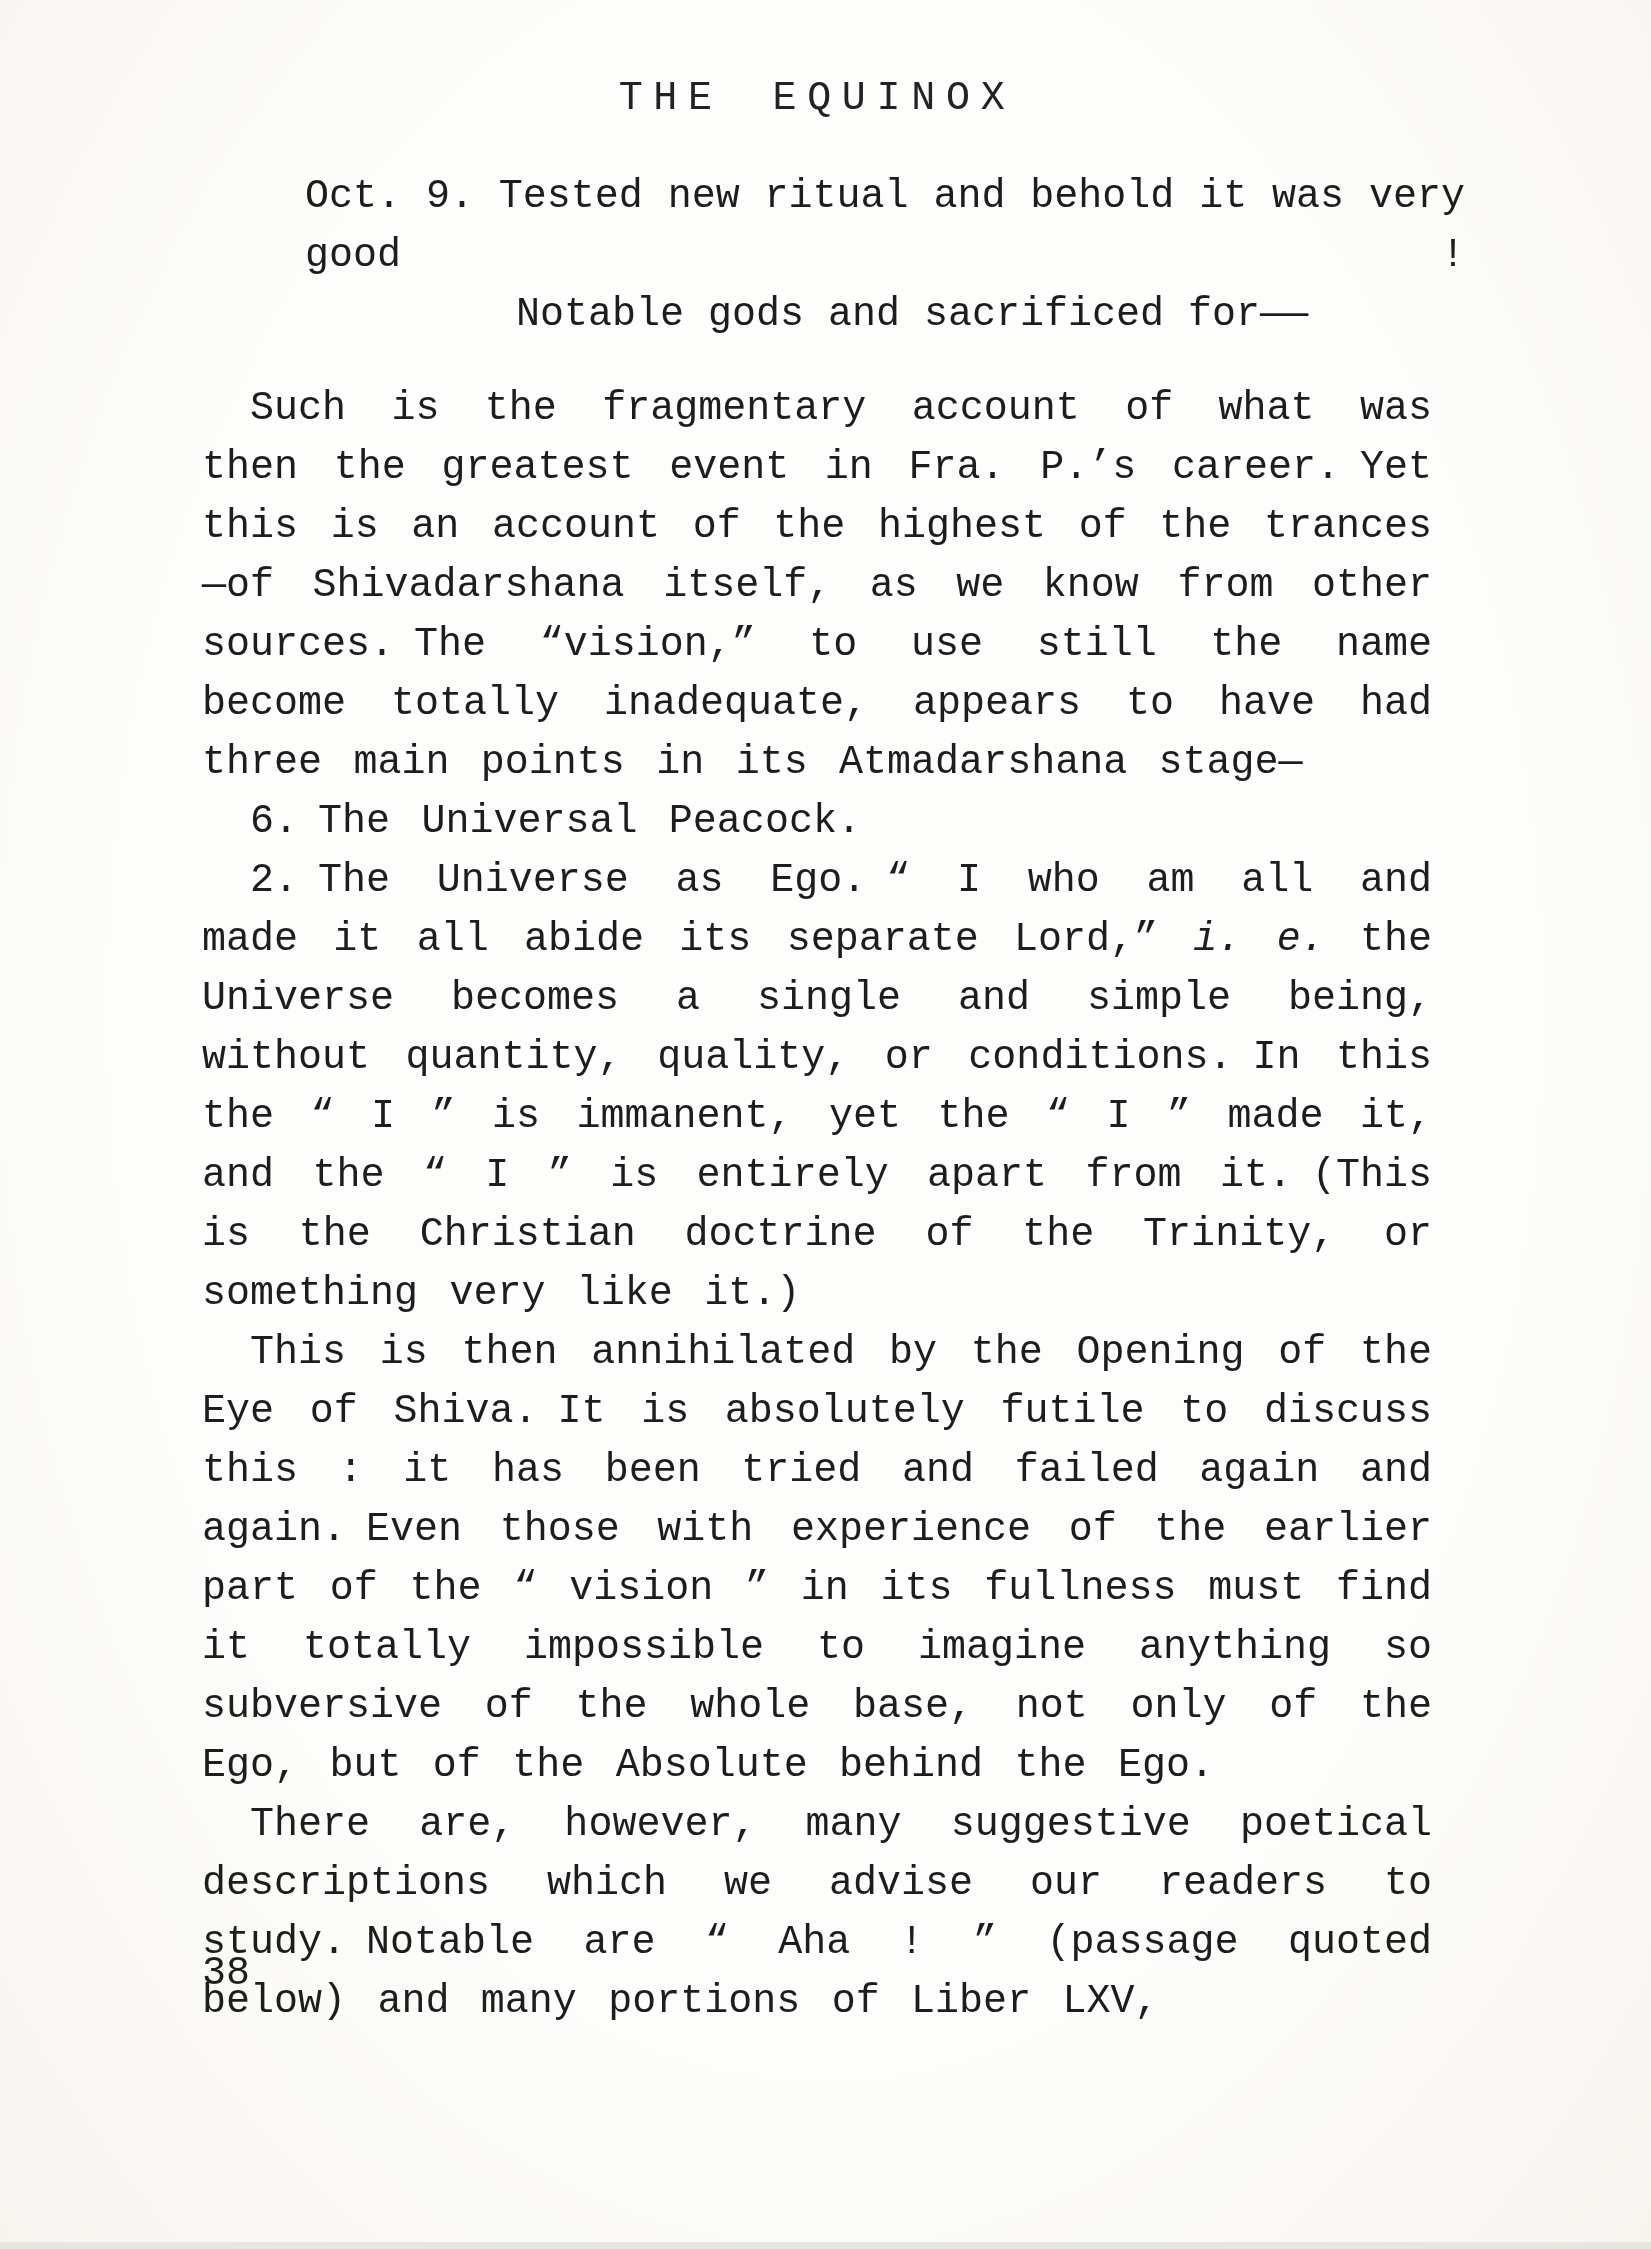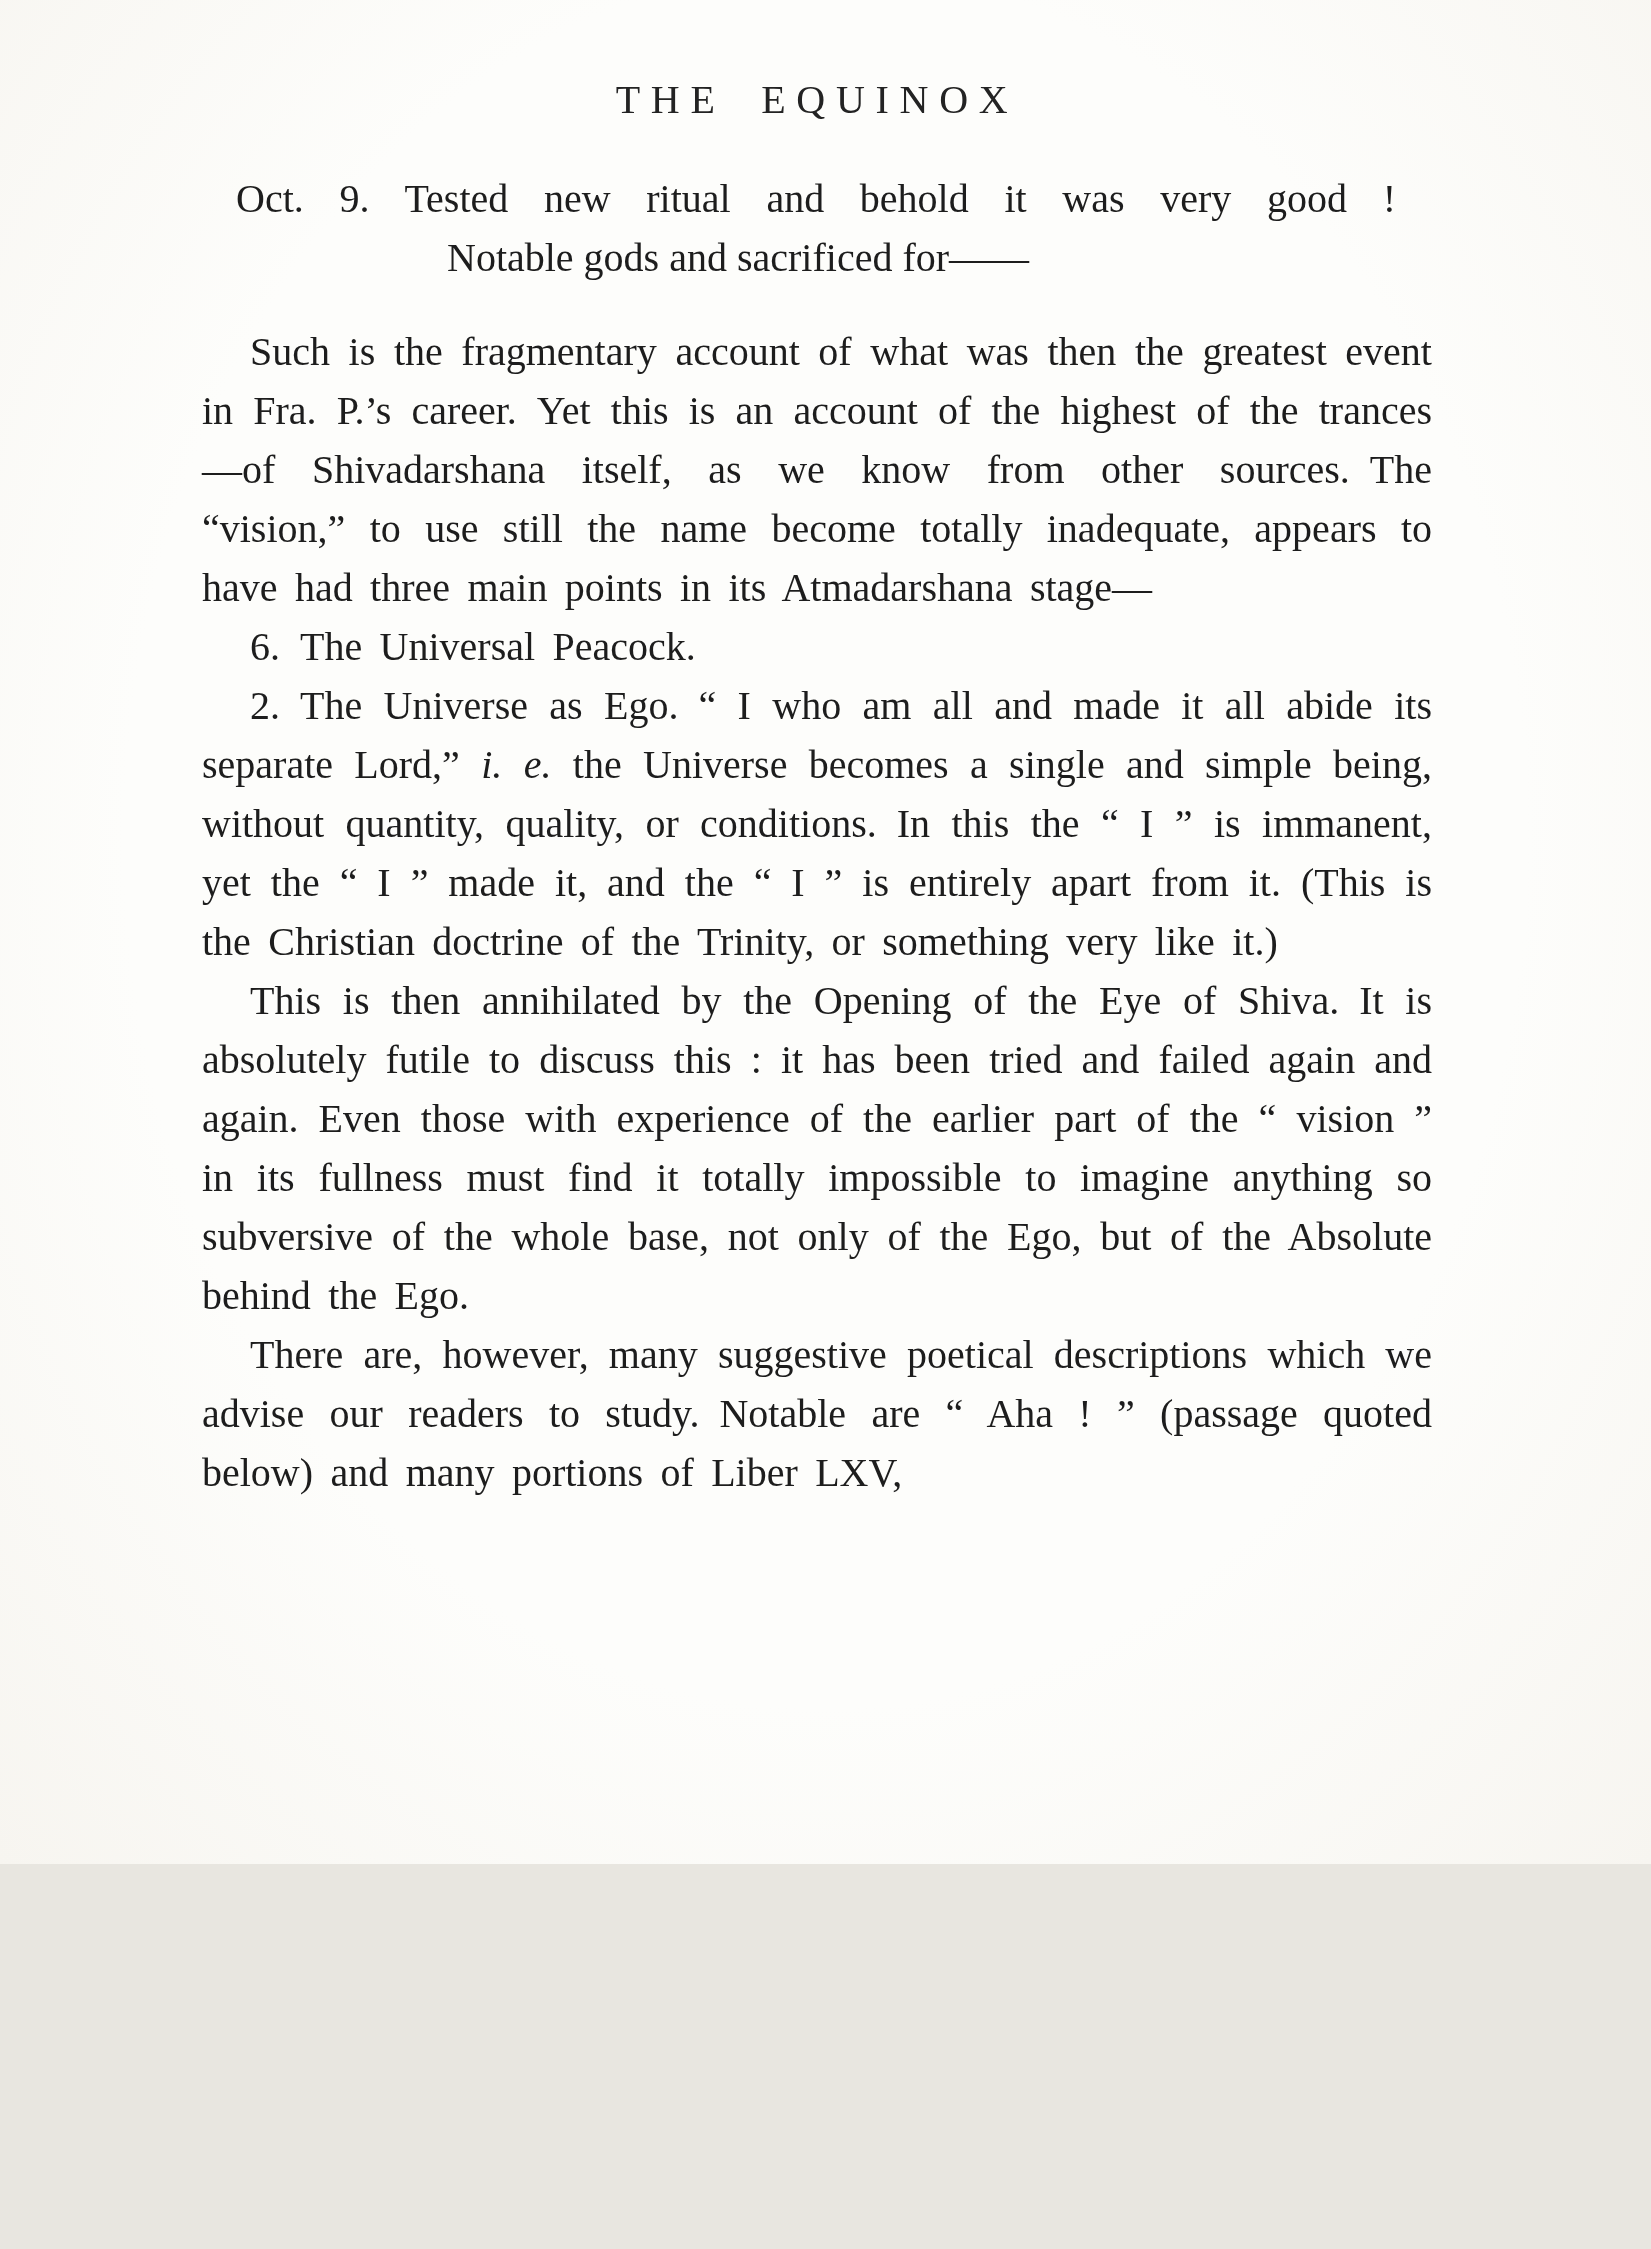--- a/index.html
+++ b/index.html
@@ -3,24 +3,24 @@
 <meta charset="utf-8">
 <style>
   html, body {
     margin: 0;
     padding: 0;
     background: #e8e6e0;
   }
   .page {
     position: relative;
     width: 1651px;
-    height: 1864px;
+    height: 2242px;
     background: #fcfbf8;
     background-image: radial-gradient(ellipse at 50% 45%, #fdfdfb 60%, #f7f5f0 100%);
-    font-family: Liberation Serif, serif;
+    font-family: Liberation Mono, monospace;
     color: #1d1d1d;
     overflow: hidden;
   }
   .content {
     position: absolute;
     left: 202px;
     top: 76px;
     width: 1230px;
   }
   .running-header {
@@ -33,21 +33,21 @@
     color: #232323;
   }
   .bodytext {
     font-size: 40px;
     line-height: 59px;
   }
   p { margin: 0; }
   em { font-style: italic; }
 
   .diary {
-    margin-left: 34px;
+    margin-left: 103px;
     width: 1160px;
   }
   .diary-line1 {
     text-align: justify;
     text-align-last: justify;
   }
   .diary-line2 {
     margin-left: 211px;
   }
   .diary-inner {

